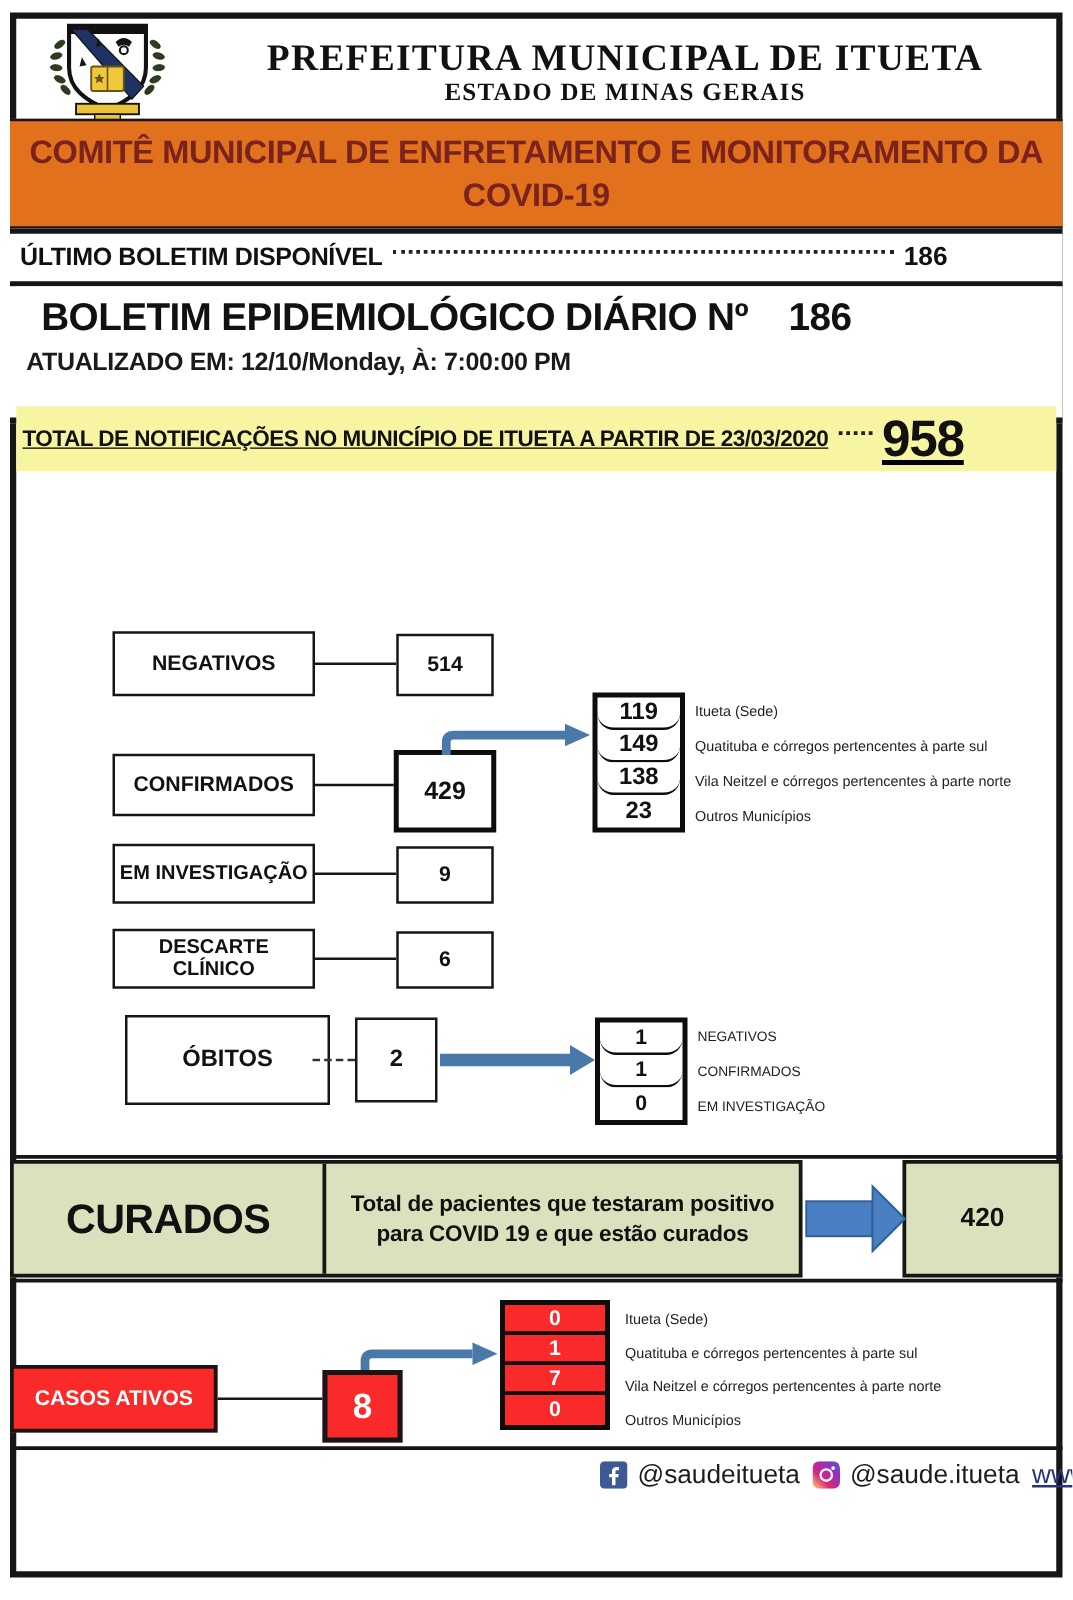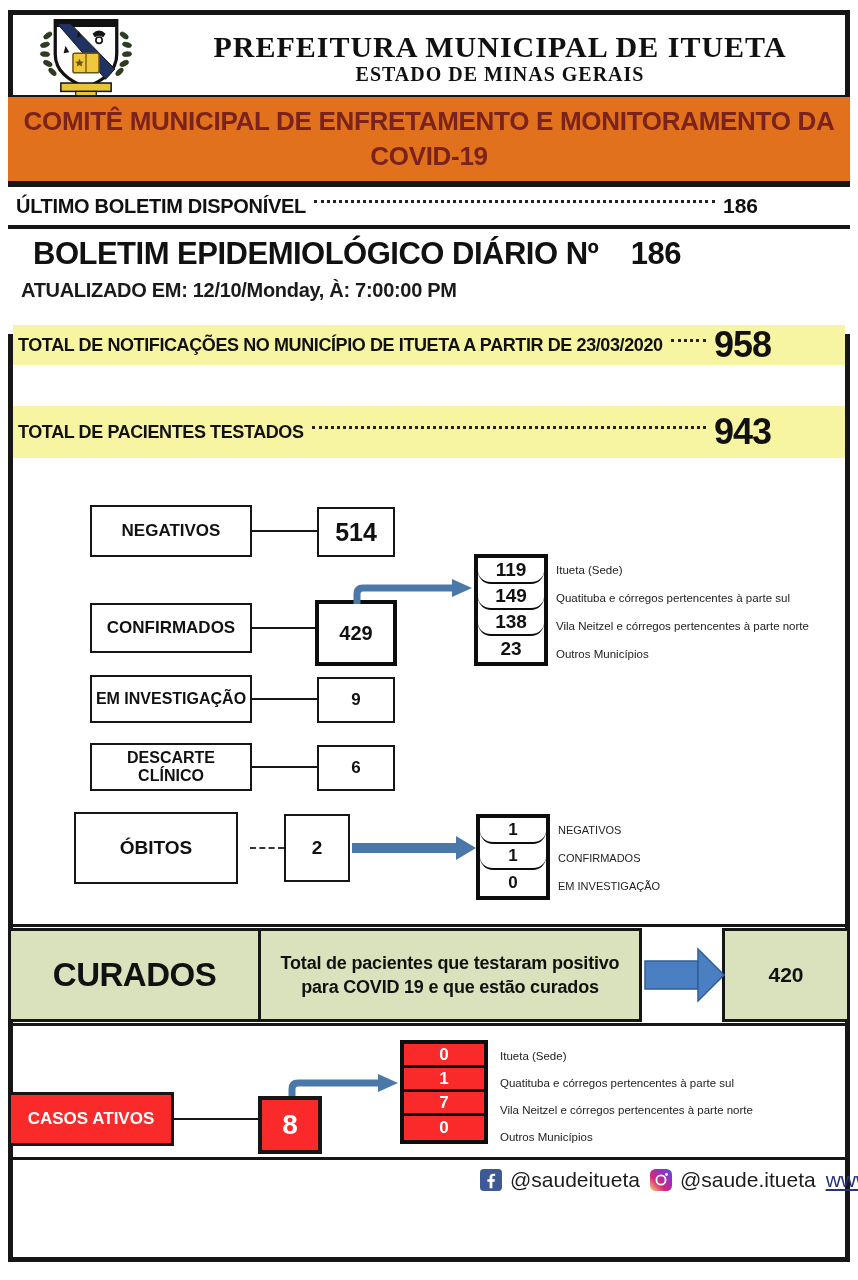--- a/index.html
+++ b/index.html
@@ -19,21 +19,21 @@
   .row-line { display:flex; align-items:center; background:#fff; }
   .dots { flex:1; border-bottom:3px dotted #222; margin:0 8px 9px 8px; height:1px; }
   .lb-label { font-weight:bold; font-size:20px; color:#111; letter-spacing:-0.3px; white-space:nowrap; }
   .lb-value { font-weight:bold; font-size:21px; color:#111; }
 
   .bul-title { font-weight:bold; font-size:31px; color:#111; letter-spacing:-0.5px; }
   .bul-upd { font-weight:bold; font-size:20px; color:#1a1a1a; letter-spacing:-0.3px; }
 
   .yellow { background:#F8F5A2; display:flex; align-items:center; }
   .yl-label { font-weight:bold; font-size:18px; color:#111; letter-spacing:-0.4px; white-space:nowrap; }
-  .yl-value { font-weight:bold; font-size:36px; color:#111; letter-spacing:-1px; }
+  .yl-value { font-weight:bold; font-size:41px; color:#111; letter-spacing:-1px; }
 
   .fbox { border:2px solid #161616; background:#fff; display:flex; align-items:center; justify-content:center;
           font-weight:bold; color:#111; text-align:center; }
   .thick { border-width:4px; border-color:#0d0d0d; }
   .hline { background:#161616; height:2px; }
   .dash  { border-top:2px dashed #333; height:0; background:none; }
 
   .btable { border:4px solid #0d0d0d; background:#fff; }
   .btable .brow { display:flex; align-items:center; justify-content:center; font-weight:bold; font-size:19px; color:#111;
                   border-bottom:2px solid #0d0d0d;border-radius:13px; }
@@ -111,34 +111,29 @@
   </div>
 
   <div class="abs" style="left:8px; top:229px; width:842px; height:110px; border-bottom:5px solid #161616; background:#fff;">
     <div style="margin:7px 0 0 25px;">
       <span class="bul-title">BOLETIM EPIDEMIOLÓGICO DIÁRIO Nº</span>
       <span class="bul-title" style="margin-left:28px;">186</span>
     </div>
     <div class="bul-upd" style="margin:7px 0 0 13px;">ATUALIZADO EM: 12/10/Monday, À: 7:00:00 PM</div>
   </div>
 
-  <div class="abs yellow" style="left:13px; top:325px; width:832px; height:40px; padding:0 74px 0 5px;">
+  <div class="abs yellow" style="left:13px; top:325px; width:832px; height:52px; padding:0 74px 0 5px;text-decoration:underline;">
     <span class="yl-label">TOTAL DE NOTIFICAÇÕES NO MUNICÍPIO DE ITUETA A PARTIR DE 23/03/2020</span>
     <span class="dots"></span>
     <span class="yl-value">958</span>
   </div>
-  <div class="abs yellow" style="left:13px; top:406px; width:832px; height:52px; padding:0 74px 0 5px;">
-    <span class="yl-label">TOTAL DE PACIENTES TESTADOS</span>
-    <span class="dots"></span>
-    <span class="yl-value">943</span>
-  </div>
 
   <div class="abs fbox" style="left:90px; top:505px; width:162px; height:52px; font-size:17px;">NEGATIVOS</div>
   <div class="abs hline" style="left:252px; top:530px; width:65px;"></div>
-  <div class="abs fbox" style="left:317px; top:507px; width:78px; height:50px; font-size:25px;">514</div>
+  <div class="abs fbox" style="left:317px; top:507px; width:78px; height:50px; font-size:17px;">514</div>
 
   <div class="abs fbox" style="left:90px; top:603px; width:162px; height:50px; font-size:17px;">CONFIRMADOS</div>
   <div class="abs hline" style="left:252px; top:627px; width:65px;"></div>
   <div class="abs fbox thick" style="left:315px; top:600px; width:82px; height:66px; font-size:20px;">429</div>
 
   <div class="abs btable" style="left:474px; top:554px; width:74px;">
     <div class="brow" style="height:26px;">119</div>
     <div class="brow" style="height:26px;">149</div>
     <div class="brow" style="height:26px;">138</div>
     <div class="brow" style="height:26px;">23</div>
@@ -149,21 +144,21 @@
   <div class="abs blabel" style="left:556px; top:648px;">Outros Municípios</div>
 
   <div class="abs fbox" style="left:90px; top:675px; width:162px; height:48px; font-size:16px;">EM INVESTIGAÇÃO</div>
   <div class="abs hline" style="left:252px; top:698px; width:65px;"></div>
   <div class="abs fbox" style="left:317px; top:677px; width:78px; height:46px; font-size:17px;">9</div>
 
   <div class="abs fbox" style="left:90px; top:743px; width:162px; height:48px; font-size:16px;">DESCARTE CLÍNICO</div>
   <div class="abs hline" style="left:252px; top:766px; width:65px;"></div>
   <div class="abs fbox" style="left:317px; top:745px; width:78px; height:46px; font-size:17px;">6</div>
 
-  <div class="abs fbox" style="left:74px; top:812px; width:164px; height:72px; font-size:19px;">ÓBITOS</div>
+  <div class="abs fbox" style="left:100px; top:812px; width:164px; height:72px; font-size:19px;">ÓBITOS</div>
   <div class="abs dash" style="left:250px; top:847px; width:34px;"></div>
   <div class="abs fbox" style="left:284px; top:814px; width:66px; height:68px; font-size:19px;">2</div>
 
   <div class="abs btable" style="left:476px; top:814px; width:74px;">
     <div class="brow" style="height:26px; font-size:17px;">1</div>
     <div class="brow" style="height:26px; font-size:17px;">1</div>
     <div class="brow" style="height:26px; font-size:17px;">0</div>
   </div>
   <div class="abs blabel" style="left:558px; top:824px; font-size:11px;">NEGATIVOS</div>
   <div class="abs blabel" style="left:558px; top:852px; font-size:11px;">CONFIRMADOS</div>

